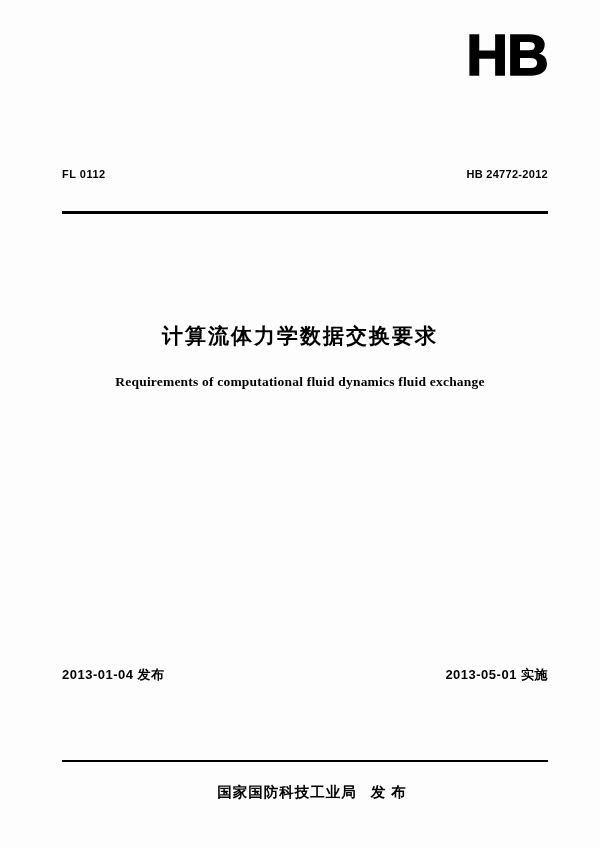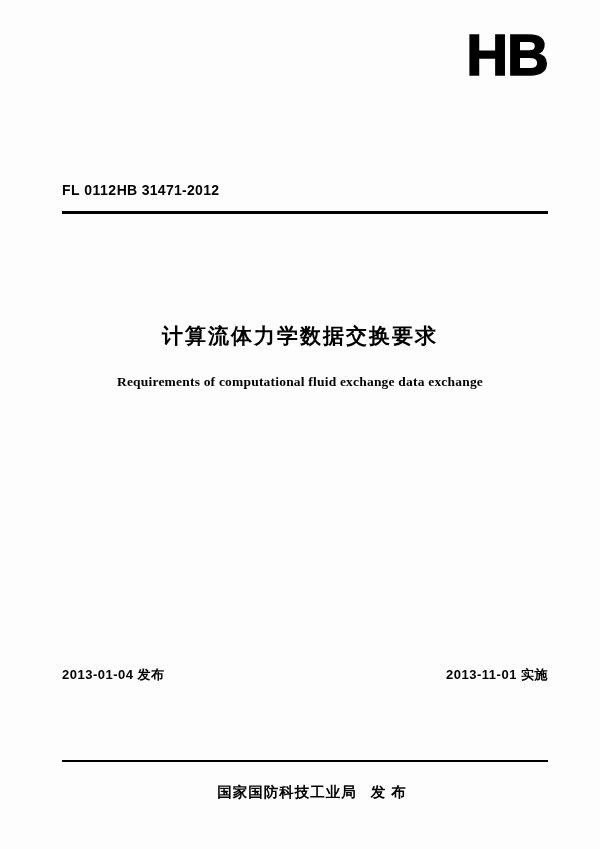--- a/index.html
+++ b/index.html
@@ -51,26 +51,26 @@
     -webkit-text-stroke: 0.8px #000;
   }
 
   
   .code-row {
     position: absolute;
     left: 62px;
     right: 52px;
     top: 168px;
     display: flex;
+    justify-content: space-between;
     align-items: baseline;
     font-family: "Liberation Sans", sans-serif;
     font-weight: bold;
-    font-size: 14px;
+    font-size: 11px;
     letter-spacing: 0.5px;
-    margin-top: 14px;
   }
   .code-row .right { letter-spacing: 0.3px; }
 
   
   .rule {
     position: absolute;
     left: 62px;
     right: 52px;
     background: #000;
   }
@@ -130,32 +130,32 @@
 </head>
 <body>
 
 <div class="page">
 
   <div class="logo">HB</div>
 
 
   <div class="code-row">
     <span class="left">FL 0112</span>
-    <span class="right">HB 31471-2012</span>
+    <span class="right">HB 24772-2012</span>
   </div>
 
   <div class="rule rule-top"></div>
 
   <div class="std-name">计算流体力学数据交换要求</div>
 
-  <div class="std-name-en">Requirements of computational fluid exchange data exchange</div>
+  <div class="std-name-en">Requirements of computational fluid dynamics fluid exchange</div>
 
   <div class="dates">
     <span>2013-01-04 发布</span>
-    <span>2013-11-01 实施</span>
+    <span>2013-05-01 实施</span>
   </div>
 
   <div class="rule rule-bottom"></div>
 
   <div class="publisher">
     <span>国家国防科技工业局</span><span class="gap"></span><span>发 布</span>
   </div>
 
 </div>
 

